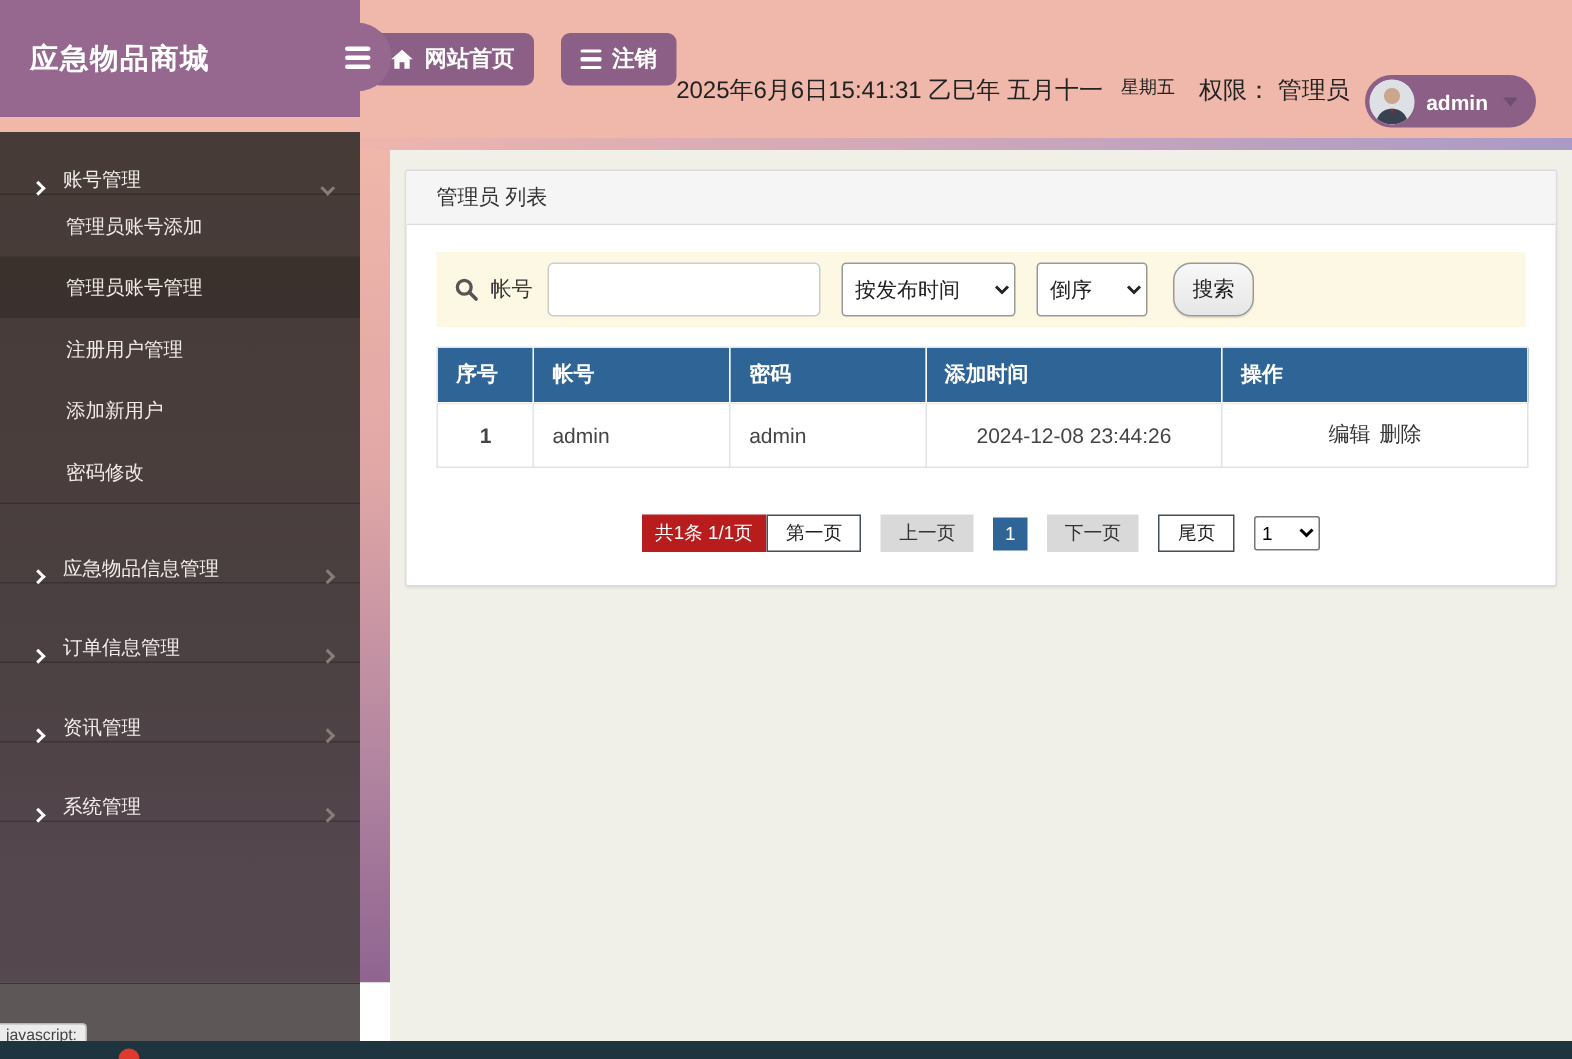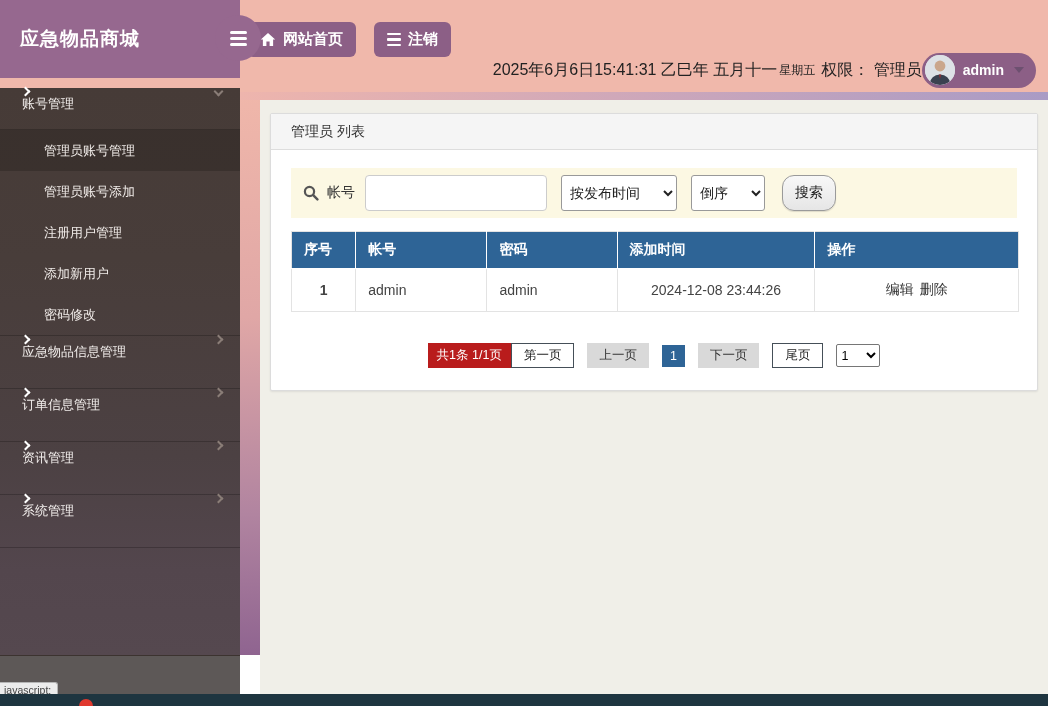--- a/index.html
+++ b/index.html
@@ -19,39 +19,39 @@
   .hamburger-circle .bar { width:17px; height:3px; background:#fff; border-radius:2px; }
 
   .top-buttons { position:absolute; left:247px; top:22px; display:flex; gap:18px; z-index:6; }
   .top-btn { background:#8c5f86; color:#fff; border:none; border-radius:6px; height:35px;
     display:flex; align-items:center; gap:7px; padding:0 13px; font-size:15px; font-weight:bold; cursor:pointer;
     font-family:inherit; }
   .top-btn .licon { display:flex; align-items:center; }
   .logout-bars { display:flex; flex-direction:column; gap:3px; }
   .logout-bars i { display:block; width:14px; height:2.5px; background:#fff; border-radius:1px; }
 
-  .top-info { position:absolute; right:12px; top:50px; height:40px; display:flex; align-items:center; z-index:6; }
+  .top-info { position:absolute; right:24px; top:50px; height:40px; display:flex; align-items:flex-start; gap:10px; z-index:6; }
   .datetime { font-size:16px; color:#222; }
   .weekday { font-size:12px; color:#222; margin-left:2px; }
   .perm { font-size:16px; color:#222; margin-left:6px; }
   .admin-pill { background:#8c5f86; border-radius:18px; height:35px; display:flex; align-items:center;
     padding:2px 12px 2px 3px; gap:8px; cursor:pointer; }
   .avatar { width:30px; height:30px; border-radius:50%; overflow:hidden; background:#dfe3e8; flex:0 0 auto; }
   .admin-name { color:#fff; font-size:14px; font-weight:bold; }
   .caret-down { width:0; height:0; border-left:5px solid transparent; border-right:5px solid transparent;
     border-top:6px solid #6d5070; margin-left:2px; }
 
   .header-strip { position:absolute; left:240px; top:92px; width:808px; height:8px;
     background:linear-gradient(to right,#eeb5ad,#cda7ba,#a99bc5); z-index:4; }
 
   
   .sidebar { position:absolute; left:0; top:88px; width:240px; height:567px; z-index:6;
     background:linear-gradient(180deg,#463b37 0%,#483d3a 30%,#4c4143 65%,#53464d 85%,#55484f 100%); }
-  .side-top { display:flex; align-items:flex-start; padding:0 6px 0 22px; color:#f2eeec; font-size:13px;
-    cursor:pointer; border-bottom:1px solid rgba(0,0,0,0.22); position:relative;flex-direction:column; }
+  .side-top { display:flex; align-items:flex-end; padding:0 6px 0 22px; color:#f2eeec; font-size:13px;
+    cursor:pointer; border-bottom:1px solid rgba(0,0,0,0.22); position:relative; }
   .side-top.h42 { height:42px; }
   .side-top.h53 { height:53px; }
   .chev { display:inline-block; width:7px; height:7px; border-top:2px solid currentColor; border-right:2px solid currentColor; }
   .chev.right { transform:rotate(45deg); }
   .chev.down { transform:rotate(135deg); }
   .chev-left { color:#fff; margin-right:13px; flex:0 0 auto; }
   .chev-right-side { position:absolute; right:18px; color:#8a7d77; }
   .side-label { flex:1; }
   .submenu { border-bottom:1px solid rgba(0,0,0,0.22); }
   .side-sub { height:41px; display:flex; align-items:center; padding-left:44px; color:#f0ebe8; font-size:13px; cursor:pointer; }
@@ -165,25 +165,25 @@
 </div>
 <div class="header-strip"></div>
 
 <aside class="sidebar">
   <div class="side-top h42">
     <span class="chev right chev-left"></span>
     <span class="side-label">账号管理</span>
     <span class="chev down chev-right-side"></span>
   </div>
   <div class="submenu">
+    <div class="side-sub">
+      <span>管理员账号添加</span>
+    </div>
     <div class="side-sub active">
       <span>管理员账号管理</span>
-    </div>
-    <div class="side-sub">
-      <span>管理员账号添加</span>
     </div>
     <div class="side-sub">
       <span>注册用户管理</span>
     </div>
     <div class="side-sub">
       <span>添加新用户</span>
     </div>
     <div class="side-sub">
       <span>密码修改</span>
     </div>

